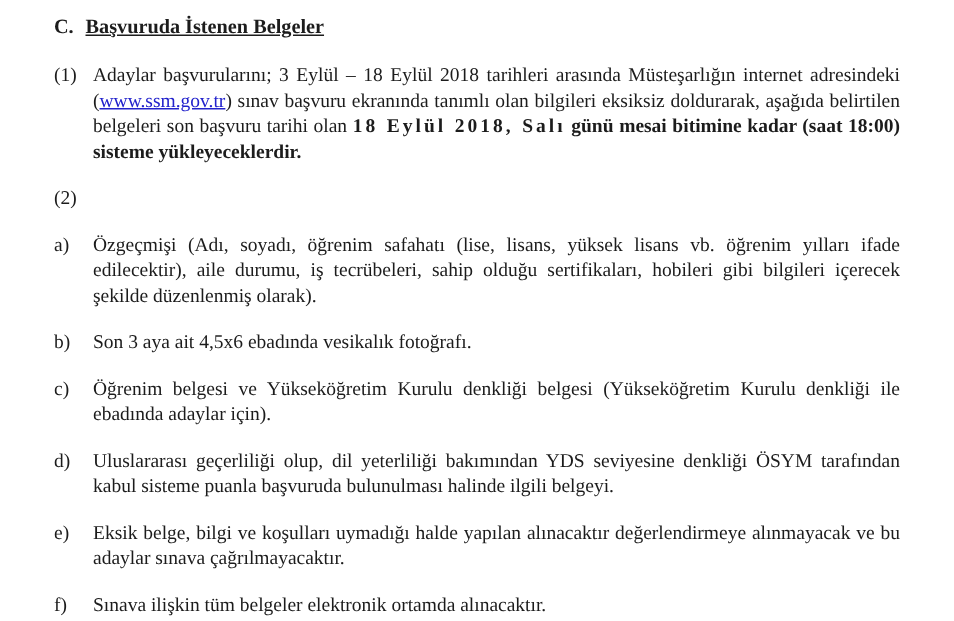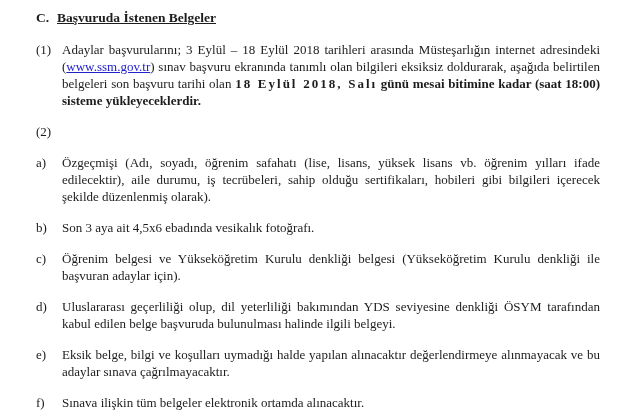--- a/index.html
+++ b/index.html
@@ -63,25 +63,25 @@
       <div class="doc-item">
         <span class="item-label">a)</span>
         <span class="item-body"><span class="seg-normal">Özgeçmişi (Adı, soyadı, öğrenim safahatı (lise, lisans, yüksek lisans vb. öğrenim yılları ifade edilecektir), aile durumu, iş tecrübeleri, sahip olduğu sertifikaları, hobileri gibi bilgileri içerecek şekilde düzenlenmiş olarak).</span></span>
       </div>
       <div class="doc-item">
         <span class="item-label">b)</span>
         <span class="item-body"><span class="seg-normal">Son 3 aya ait 4,5x6 ebadında vesikalık fotoğrafı.</span></span>
       </div>
       <div class="doc-item">
         <span class="item-label">c)</span>
-        <span class="item-body"><span class="seg-normal">Öğrenim belgesi ve Yükseköğretim Kurulu denkliği belgesi (Yükseköğretim Kurulu denkliği ile başvuran adaylar için).</span></span>
+        <span class="item-body"><span class="seg-normal">Öğrenim belgesi ve Yükseköğretim Kurulu denkliği belgesi (Yükseköğretim Kurulu denkliği ile ebadında adaylar için).</span></span>
       </div>
       <div class="doc-item">
         <span class="item-label">d)</span>
-        <span class="item-body"><span class="seg-normal">Uluslararası geçerliliği olup, dil yeterliliği bakımından YDS seviyesine denkliği ÖSYM tarafından kabul edilen belge başvuruda bulunulması halinde ilgili belgeyi.</span></span>
+        <span class="item-body"><span class="seg-normal">Uluslararası geçerliliği olup, dil yeterliliği bakımından YDS seviyesine denkliği ÖSYM tarafından kabul sisteme puanla başvuruda bulunulması halinde ilgili belgeyi.</span></span>
       </div>
       <div class="doc-item">
         <span class="item-label">e)</span>
         <span class="item-body"><span class="seg-normal">Eksik belge, bilgi ve koşulları uymadığı halde yapılan alınacaktır değerlendirmeye alınmayacak ve bu adaylar sınava çağrılmayacaktır.</span></span>
       </div>
       <div class="doc-item">
         <span class="item-label">f)</span>
         <span class="item-body"><span class="seg-normal">Sınava ilişkin tüm belgeler elektronik ortamda alınacaktır.</span></span>
       </div>
     </div>

